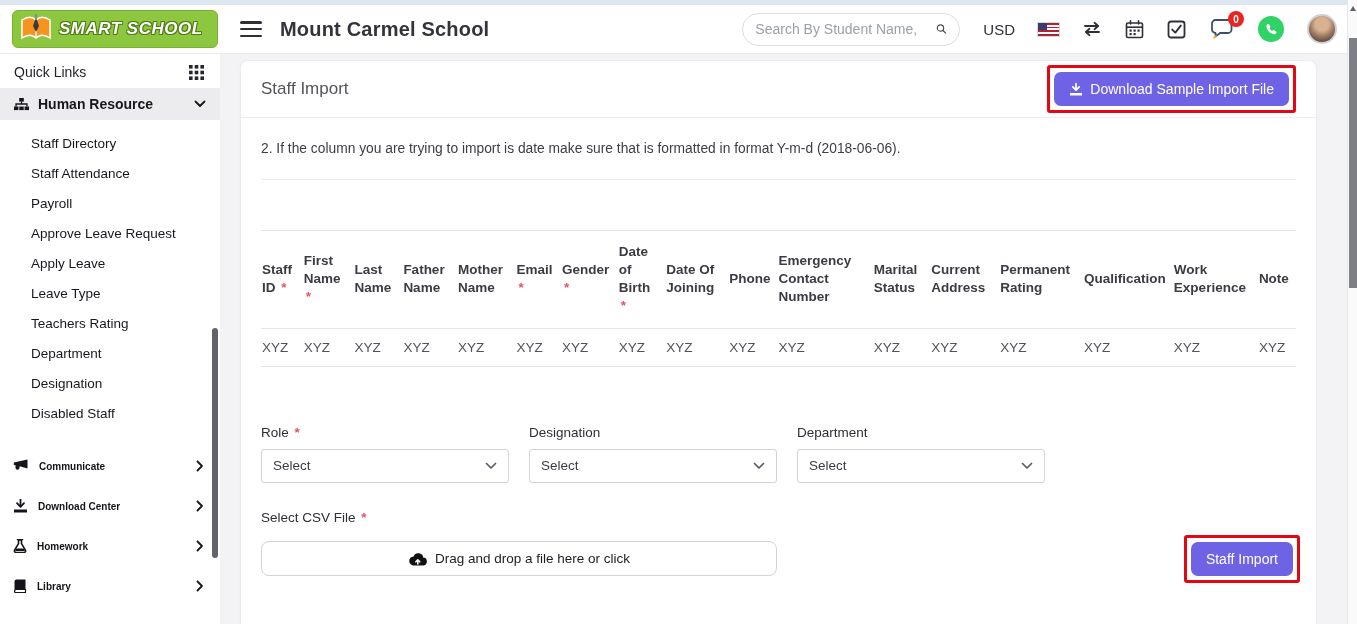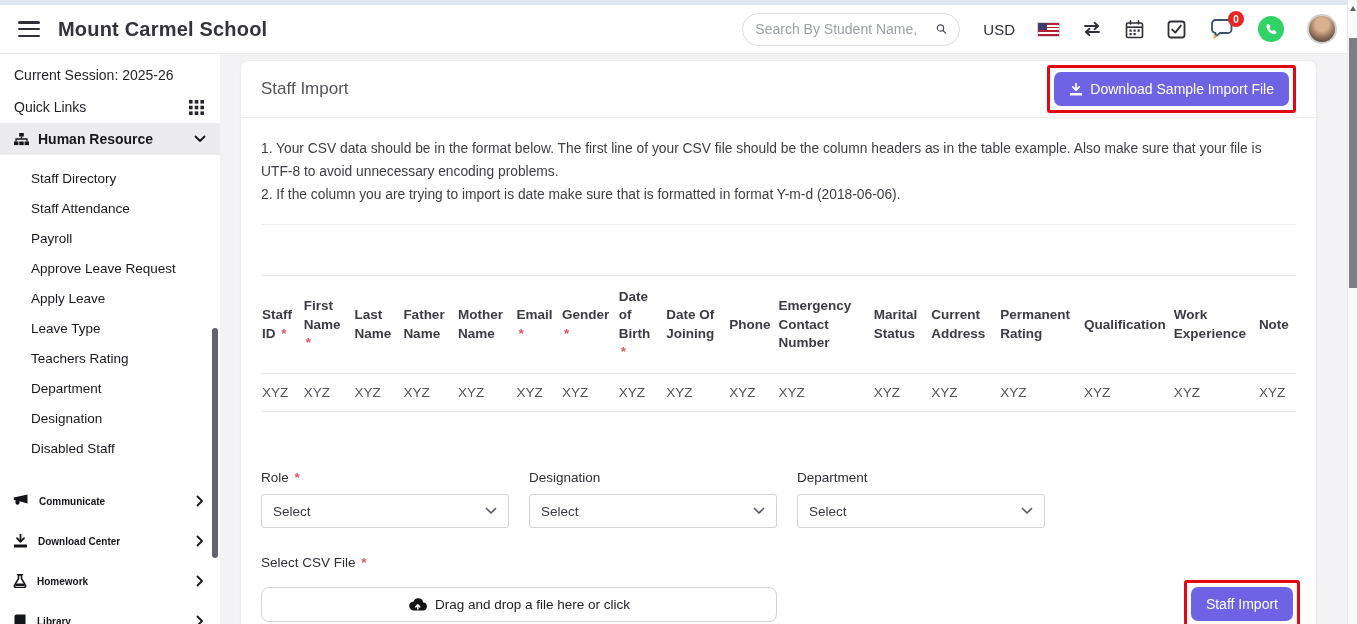--- a/index.html
+++ b/index.html
@@ -80,20 +80,31 @@
 
   svg { display:block; }
 </style>
 </head>
 <body>
 
 <div class="page">
   <div class="topstrip"></div>
 
   <div class="header">
+    <div class="logo-wrap">
+      <div class="logo">
+        <svg class="logo-book" viewBox="0 0 34 30">
+          <path d="M3 6 C9 2 14 3 17 6 C20 3 25 2 31 6 L31 24 C25 20 20 21 17 24 C14 21 9 20 3 24 Z" fill="#f7941d" stroke="#fff" stroke-width="1.5"></path>
+          <path d="M17 6 L17 24" stroke="#fff" stroke-width="1.5"></path>
+          <path d="M17 3 L14 12 L17 18 L20 12 Z" fill="#3a3a3a"></path>
+          <rect x="16" y="0" width="2" height="6" fill="#8a8a8a"></rect>
+        </svg>
+        <span class="logo-text">SMART SCHOOL</span>
+      </div>
+    </div>
     <div class="hamburger">
         <span></span>
         <span></span>
         <span></span>
       </div>
     <div class="school-name">Mount Carmel School</div>
 
     <div class="header-right">
       <div class="search-pill">
         <input type="text" placeholder="Search By Student Name," style="">
@@ -145,21 +156,20 @@
           <svg width="13" height="13" viewBox="0 0 13 13">
             <path d="M2.2 1.3 C2.9.8 3.8 1 4.2 1.6 L5.2 3.2 C5.5 3.7 5.4 4.3 5 4.7 L4.4 5.3 C5 6.4 6 7.4 7.1 8 L7.7 7.4 C8.1 7 8.7 6.9 9.2 7.2 L10.8 8.2 C11.4 8.6 11.6 9.5 11.1 10.2 C10.6 10.9 9.8 11.4 8.9 11.3 C5.3 10.8 1.9 7.4 1.4 3.8 C1.3 2.9 1.6 1.9 2.2 1.3 Z" fill="#fff"></path>
           </svg>
         </div>
       </div>
       <div class="hdr-ic avatar"></div>
     </div>
   </div>
 
   <div class="sidebar">
-    <div class="session">Current Session: 2025-26</div>
     <div class="quick-links">
       <span>Quick Links</span>
       <svg width="15" height="15" viewBox="0 0 15 15">
         <rect x="0" y="0" width="3.6" height="3.6" fill="#26262e"></rect>
           <rect x="5.7" y="0" width="3.6" height="3.6" fill="#26262e"></rect>
           <rect x="11.4" y="0" width="3.6" height="3.6" fill="#26262e"></rect>
         <rect x="0" y="5.7" width="3.6" height="3.6" fill="#26262e"></rect>
           <rect x="5.7" y="5.7" width="3.6" height="3.6" fill="#26262e"></rect>
           <rect x="11.4" y="5.7" width="3.6" height="3.6" fill="#26262e"></rect>
         <rect x="0" y="11.4" width="3.6" height="3.6" fill="#26262e"></rect>
@@ -253,21 +263,20 @@
               <path d="M1 10 H13 V12.5 H1 Z" fill="#fff"></path>
             </svg>
             <span>Download Sample Import File</span>
           </button>
         </div>
       </div>
       <div class="divider"></div>
 
       <div class="card-body">
         <div class="instructions">
-          <div>1. Your CSV data should be in the format below. The first line of your CSV file should be the column headers as in the table example. Also make sure that your file is UTF-8 to avoid unnecessary encoding problems.</div>
           <div>2. If the column you are trying to import is date make sure that is formatted in format Y-m-d (2018-06-06).</div>
         </div>
         <div class="divider2"></div>
 
         <table class="sample">
           <thead>
             <tr>
               <th><span>Staff ID</span> <span class="req">*</span></th>
               <th><span>First Name</span> <span class="req">*</span></th>
               <th><span>Last Name</span></th>

